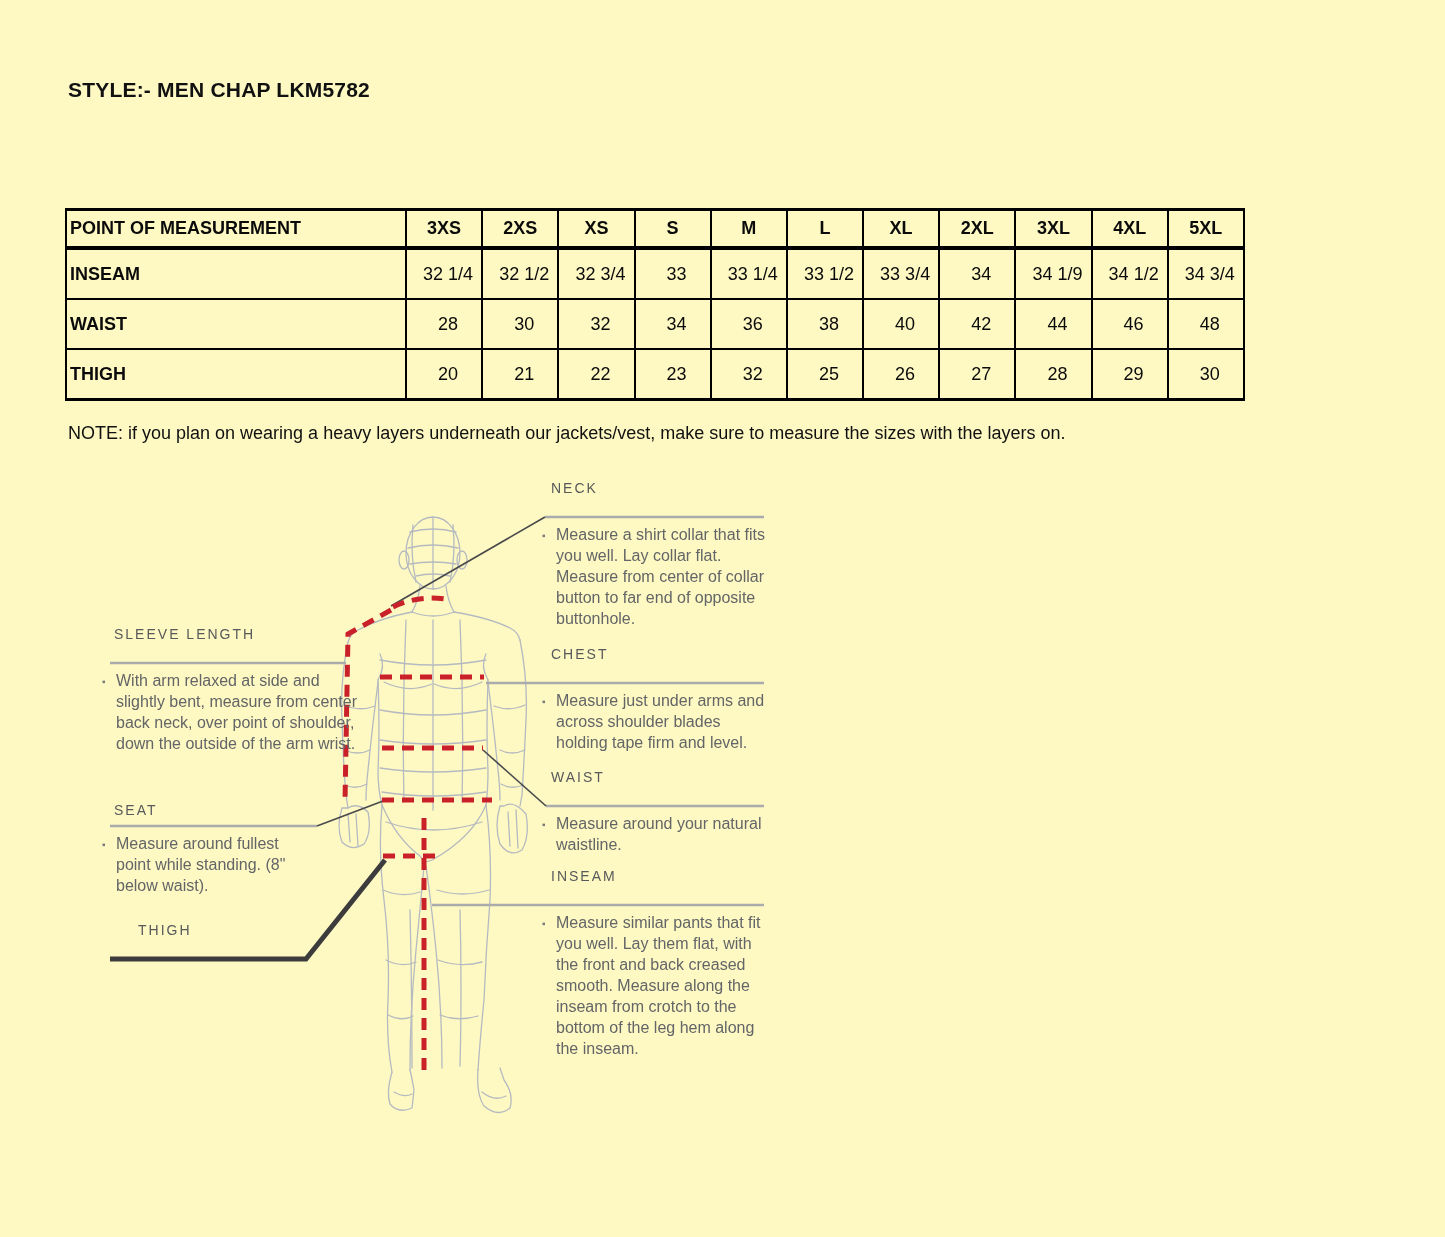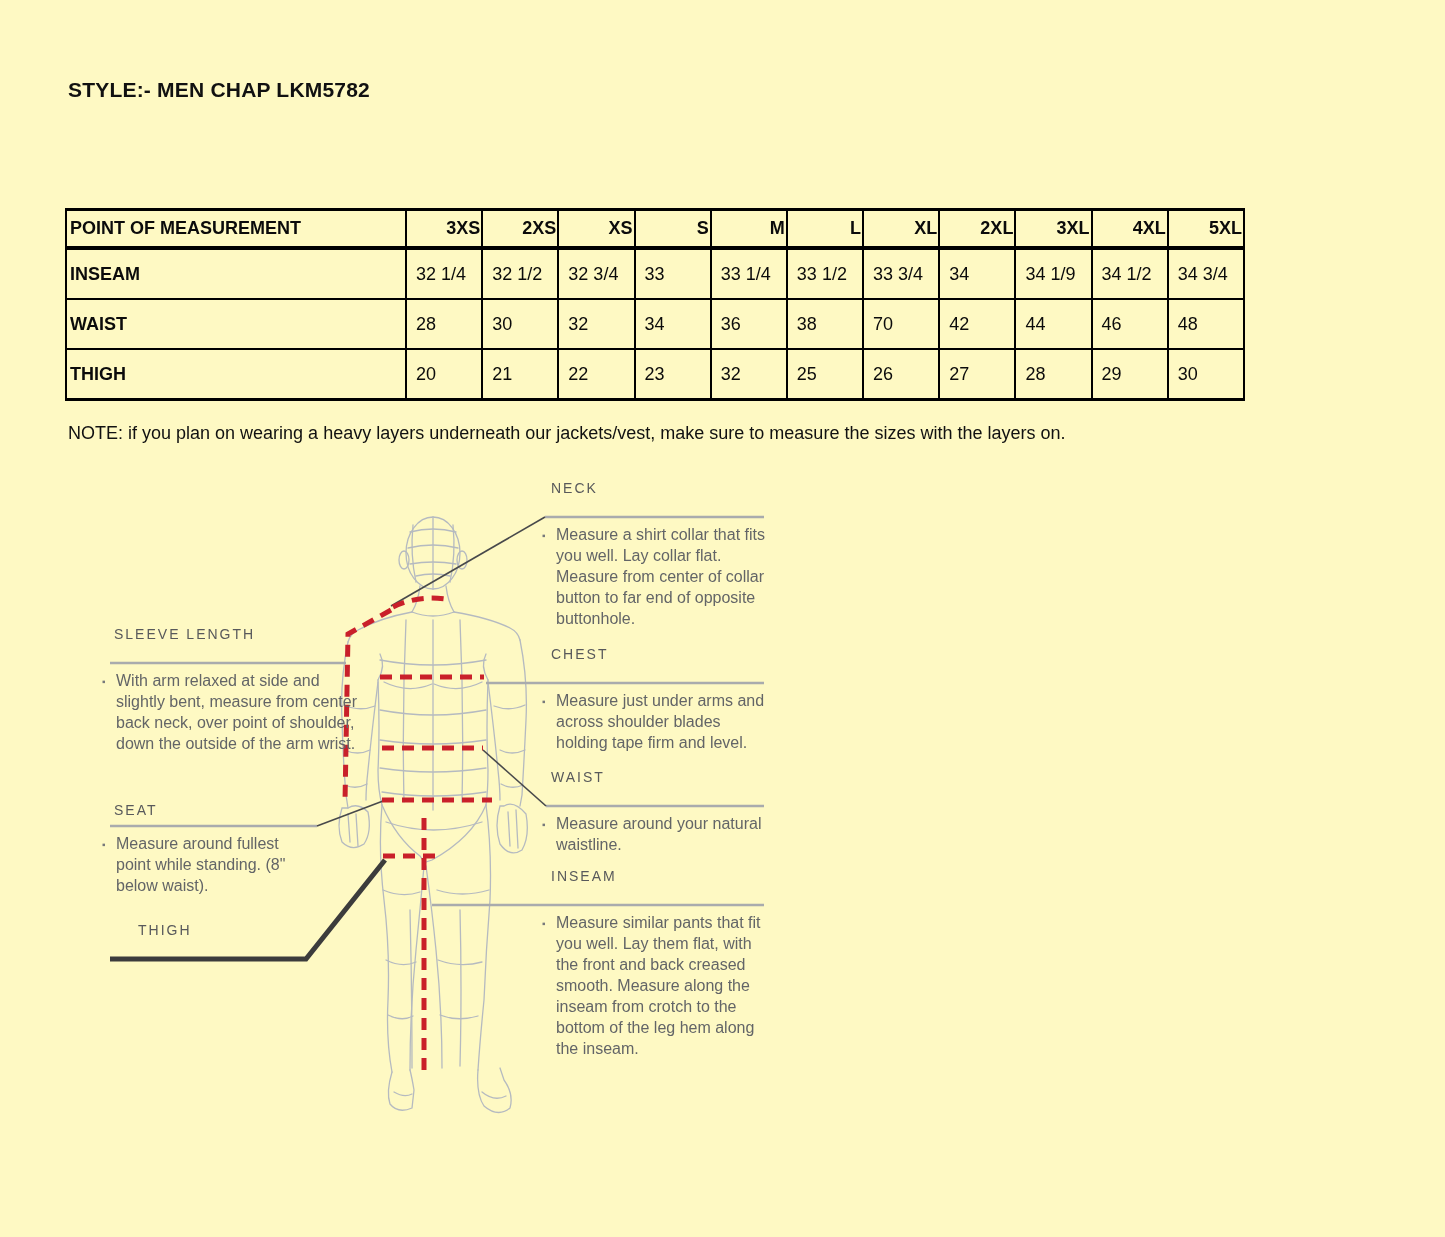--- a/index.html
+++ b/index.html
@@ -22,30 +22,30 @@
     width:1180px;
     border-collapse:collapse;
     table-layout:fixed;
     font-size:18px;color:#0b0b0b;
   }
   table.size-table td,table.size-table th{
     border:2px solid #000;
     overflow:hidden;white-space:nowrap;
   }
   table.size-table tr.hdr th{
-    height:33px;font-weight:bold;text-align:right;
+    height:33px;font-weight:bold;text-align:center;
     border-top:3px solid #000;border-bottom:4px solid #000;
     font-size:18px;
   }
   table.size-table tr.hdr th.pom{
     text-align:left;padding-left:3px;
   }
   table.size-table td{height:46px;vertical-align:middle;}
   table.size-table td.rowlabel{font-weight:bold;padding-left:3px;}
-  table.size-table td.val{padding-left:9px;}
+  table.size-table td.val{padding-left:9px;text-align:center;}
   table.size-table tr:last-child td{border-bottom:3px solid #000;}
   
   .note{
     position:absolute;left:68px;top:423px;
     font-size:18px;font-weight:normal;color:#111;
     width:1200px;
   }
   
   .diagram{
     position:absolute;left:80px;top:470px;width:740px;height:720px;
@@ -121,21 +121,21 @@
       <td class="val">34 3/4</td>
     </tr>
     <tr>
       <td class="rowlabel">WAIST</td>
       <td class="val">28</td>
       <td class="val">30</td>
       <td class="val">32</td>
       <td class="val">34</td>
       <td class="val">36</td>
       <td class="val">38</td>
-      <td class="val">70</td>
+      <td class="val">40</td>
       <td class="val">42</td>
       <td class="val">44</td>
       <td class="val">46</td>
       <td class="val">48</td>
     </tr>
     <tr>
       <td class="rowlabel">THIGH</td>
       <td class="val">20</td>
       <td class="val">21</td>
       <td class="val">22</td>

